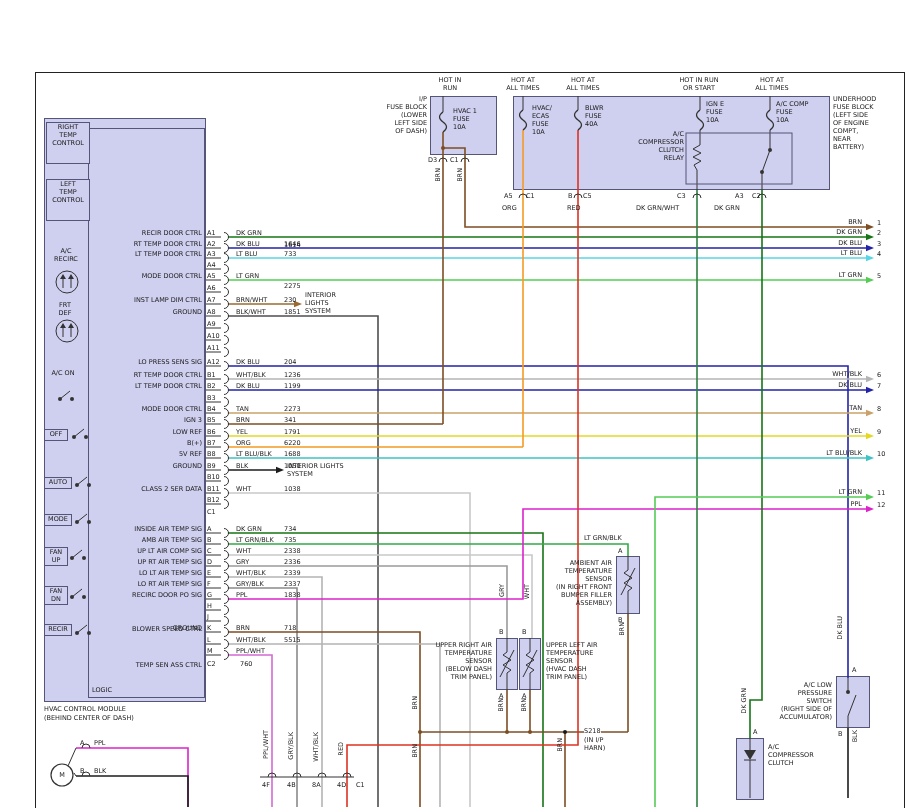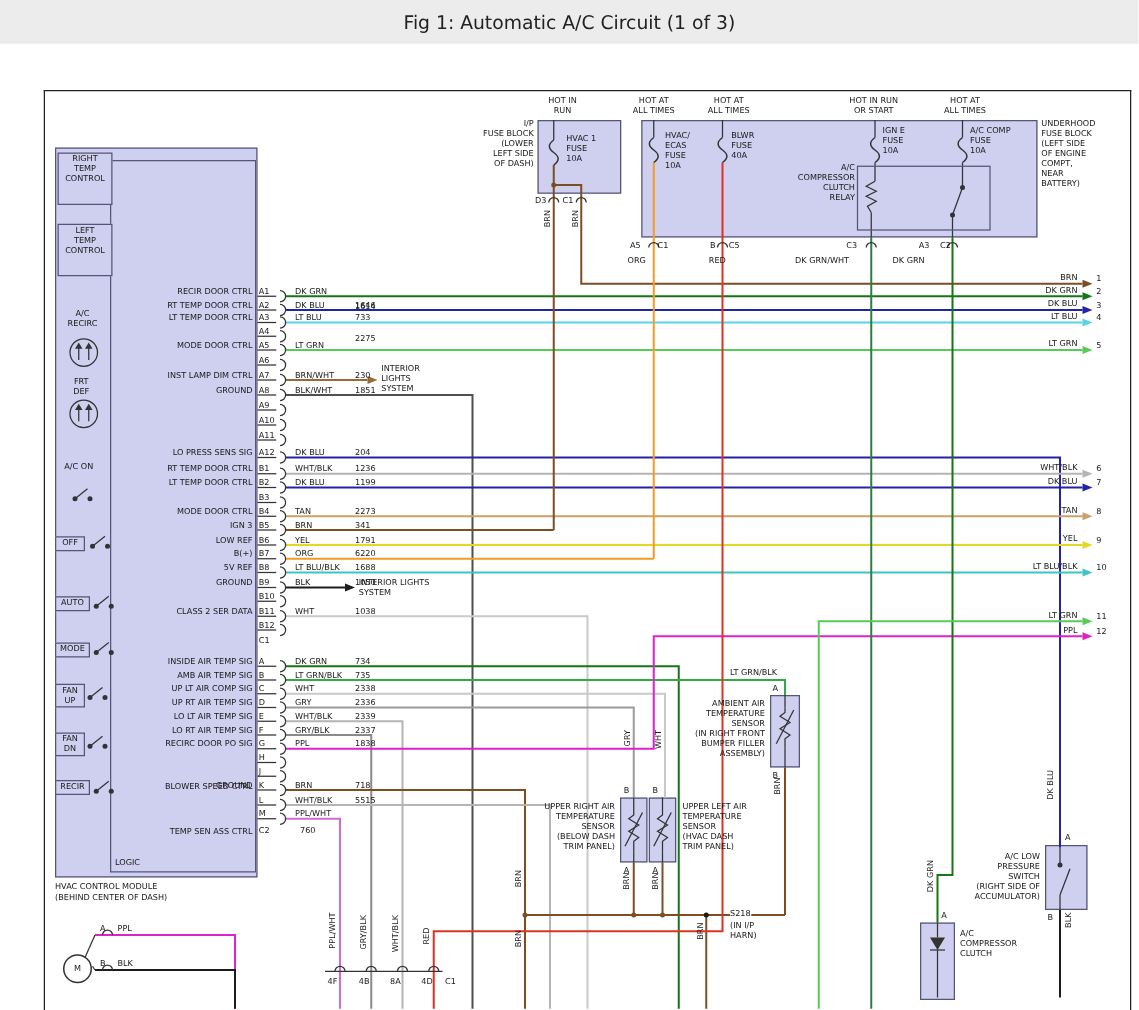--- a/index.html
+++ b/index.html
@@ -15,23 +15,20 @@
   .r{text-align:right}
   .c{text-align:center}
   .ctrl{border:1px solid #55557a;background:#cfcfef}
   .vt{writing-mode:vertical-rl;transform:rotate(180deg)}
 </style>
 </head>
 <body>
 
 <div class="stage">
 
-  <div class="titlebar">
-    <span>Fig 1: Automatic A/C Circuit (1 of 3)</span>
-  </div>
 
   <div class="frame"></div>
 
   <div class="box" style="left:430px;top:96px;width:67px;height:59px"></div>
   <div class="box" style="left:513px;top:96px;width:317px;height:94px"></div>
   <div class="box" style="left:44px;top:118px;width:162px;height:584px"></div>
   <div class="box" style="left:88px;top:128px;width:117px;height:570px"></div>
   <div class="box" style="left:616px;top:556px;width:24px;height:58px"></div>
   <div class="box" style="left:496px;top:638px;width:22px;height:52px"></div>
   <div class="box" style="left:519px;top:638px;width:22px;height:52px"></div>
@@ -402,21 +399,21 @@
       <div class="lbl" style="left: 236px; top: 239.5px;">DK BLU</div>
       <div class="lbl" style="left: 284px; top: 239.5px;">1646</div>
       <div class="lbl r" style="left: 90px; top: 239.5px; width: 112px;">RT TEMP DOOR CTRL</div>
       <div class="lbl" style="left: 207px; top: 249.5px;">A3</div>
       <div class="lbl" style="left: 236px; top: 249.5px;">LT BLU</div>
       <div class="lbl" style="left: 284px; top: 249.5px;">733</div>
       <div class="lbl r" style="left: 90px; top: 249.5px; width: 112px;">LT TEMP DOOR CTRL</div>
       <div class="lbl" style="left: 207px; top: 260.5px;">A4</div>
       <div class="lbl" style="left: 207px; top: 271.5px;">A5</div>
       <div class="lbl" style="left: 236px; top: 271.5px;">LT GRN</div>
-      <div class="lbl" style="left: 284px; top: 267px; text-align: center;">2275</div>
+      <div class="lbl" style="left: 284px; top: 282px; text-align: center;">2275</div>
       <div class="lbl r" style="left: 90px; top: 271.5px; width: 112px;">MODE DOOR CTRL</div>
       <div class="lbl" style="left: 207px; top: 283.5px;">A6</div>
       <div class="lbl" style="left: 207px; top: 295.5px;">A7</div>
       <div class="lbl" style="left: 236px; top: 295.5px;">BRN/WHT</div>
       <div class="lbl" style="left: 284px; top: 295.5px;">230</div>
       <div class="lbl r" style="left: 90px; top: 295.5px; width: 112px;">INST LAMP DIM CTRL</div>
       <div class="lbl" style="left: 207px; top: 307.5px;">A8</div>
       <div class="lbl" style="left: 236px; top: 307.5px;">BLK/WHT</div>
       <div class="lbl" style="left: 284px; top: 307.5px;">1851</div>
       <div class="lbl r" style="left: 90px; top: 307.5px; width: 112px;">GROUND</div>

